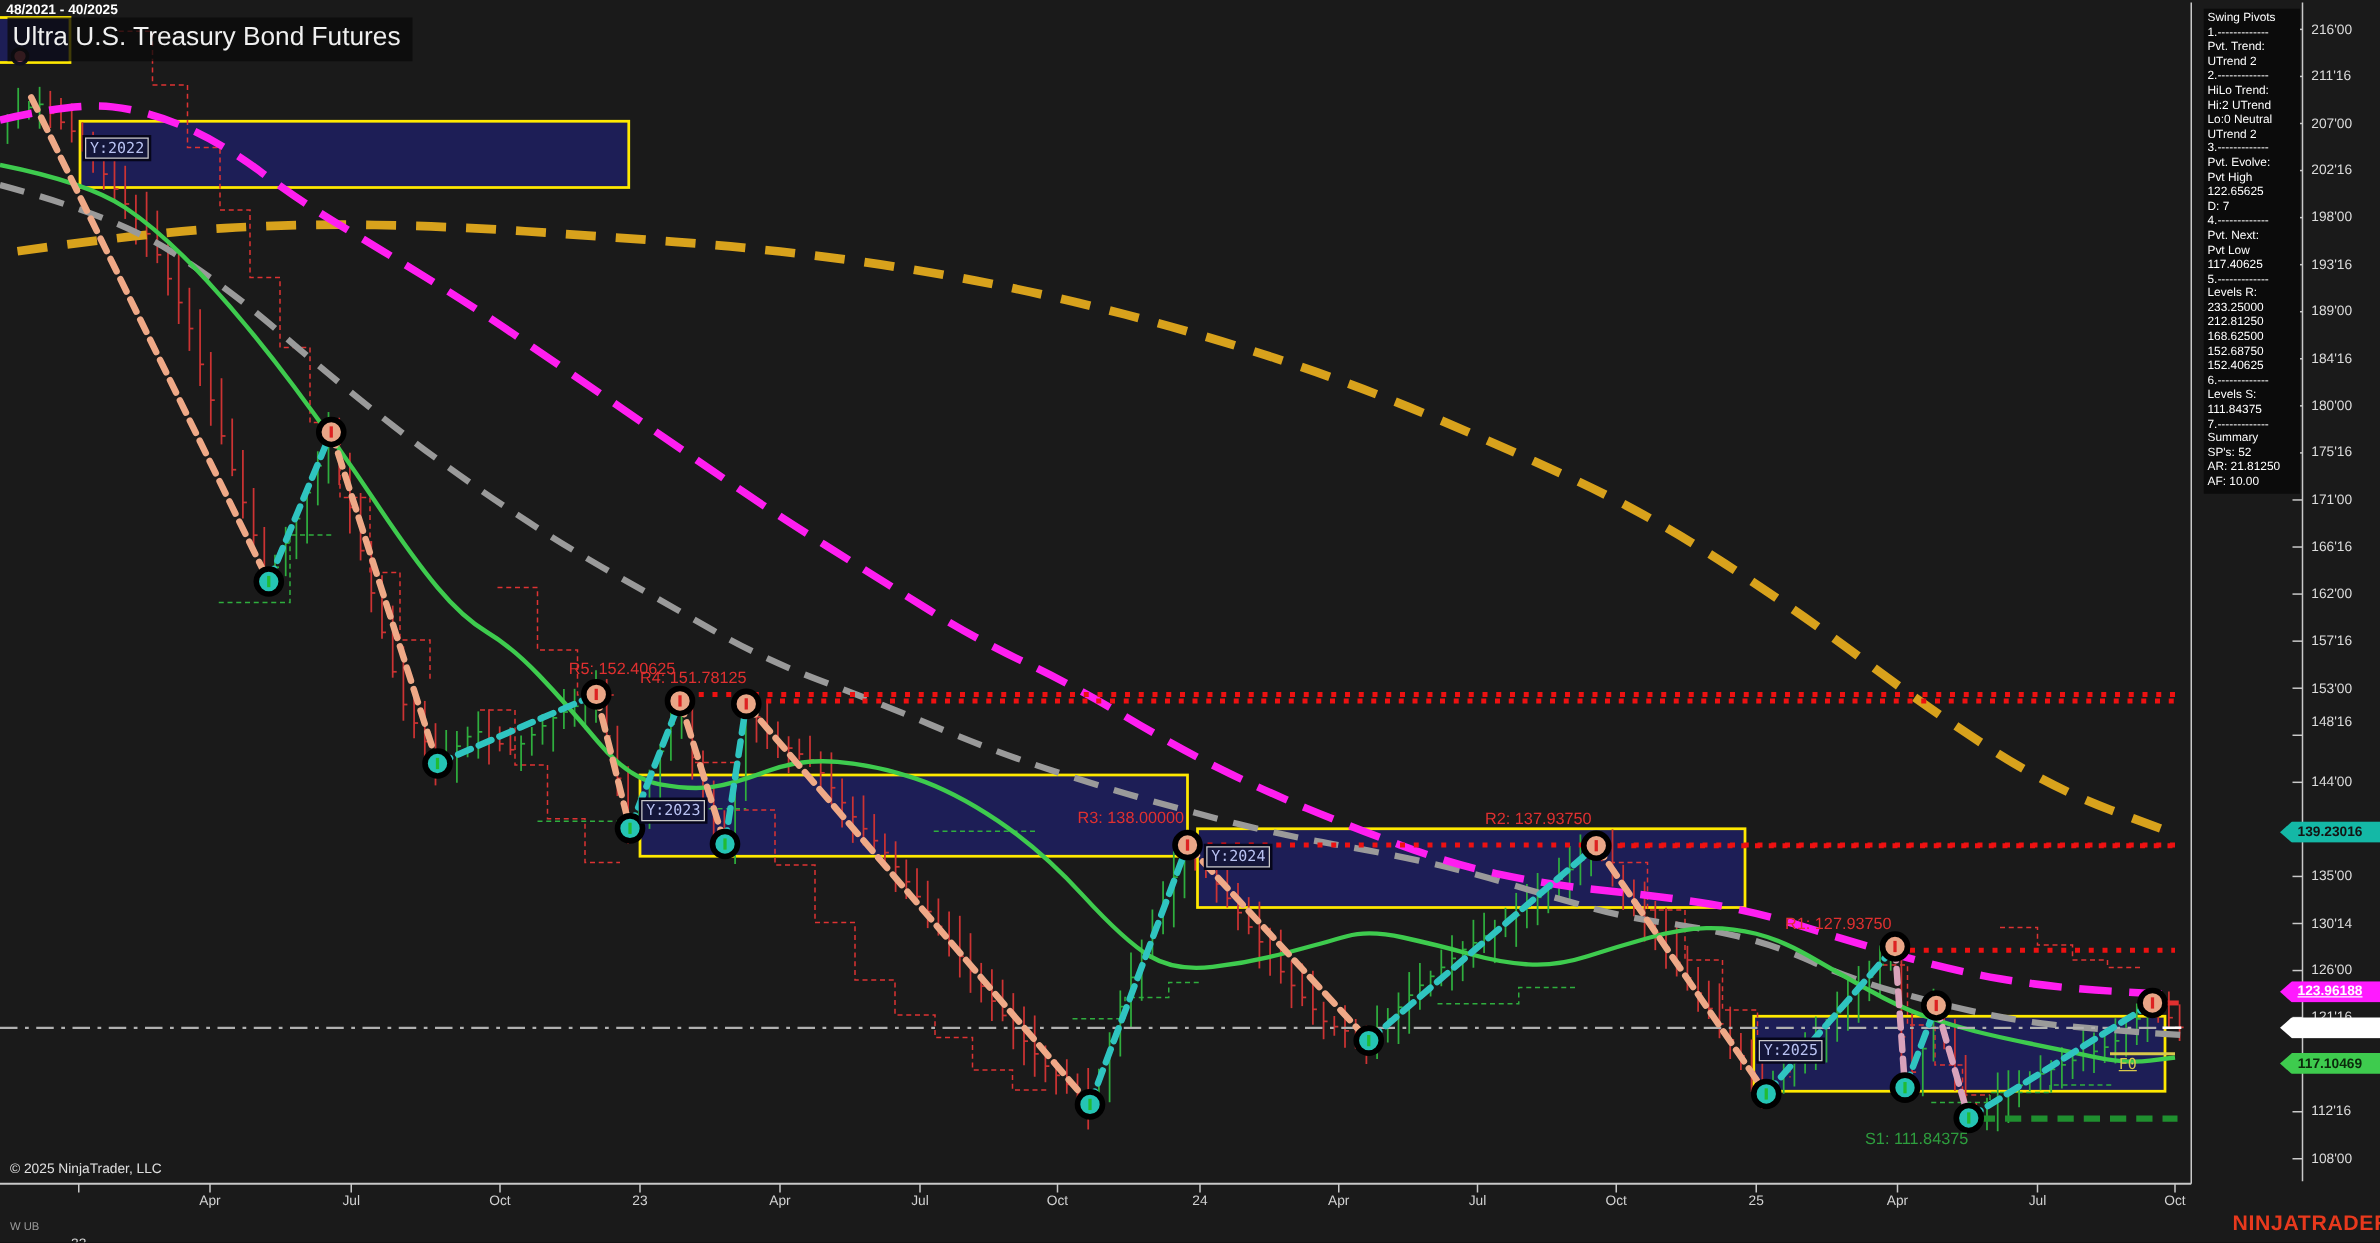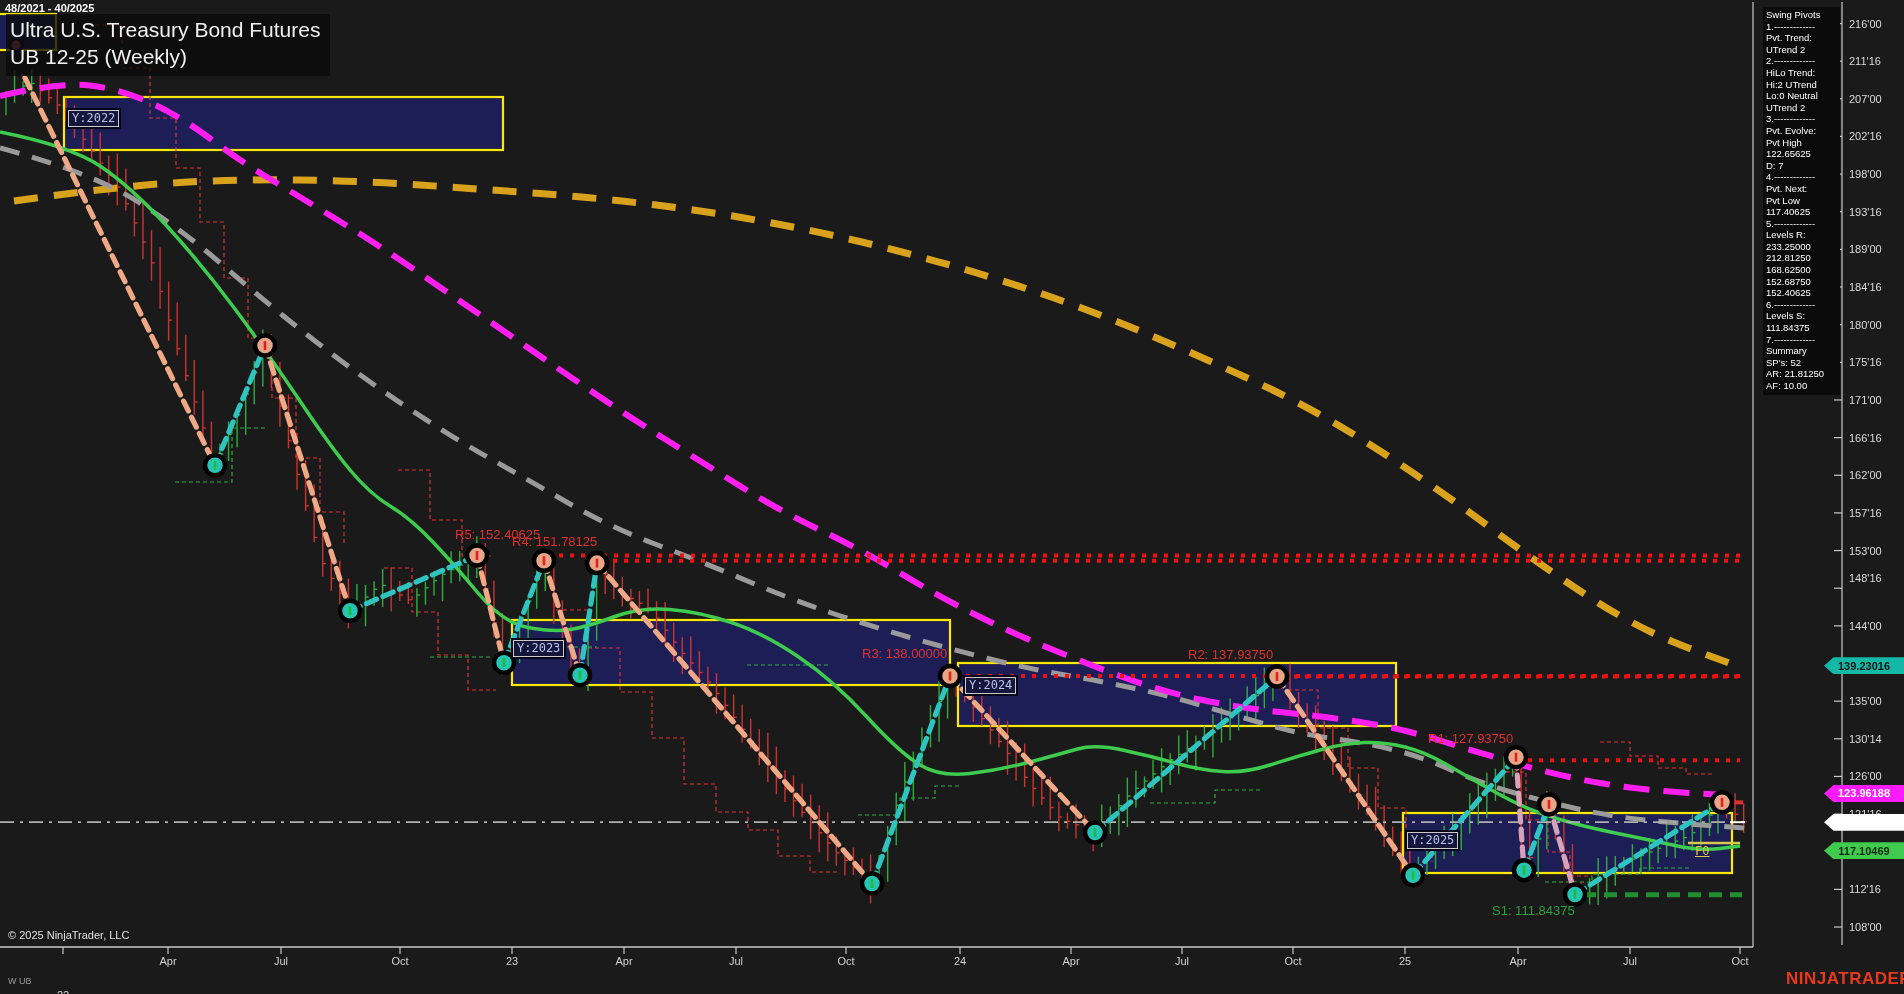--- a/index.html
+++ b/index.html
@@ -574,21 +574,20 @@
       <line x1="1405" y1="947" x2="1405" y2="954" stroke="#c9c9c9" stroke-width="1.2"></line>
       <line x1="1518" y1="947" x2="1518" y2="954" stroke="#c9c9c9" stroke-width="1.2"></line>
       <line x1="1630" y1="947" x2="1630" y2="954" stroke="#c9c9c9" stroke-width="1.2"></line>
       <line x1="1740" y1="947" x2="1740" y2="954" stroke="#c9c9c9" stroke-width="1.2"></line>
     </svg>
 
   <div class="abs" id="date-range">48/2021 - 40/2025</div>
 
   <div class="abs" id="title-block">
     <div>Ultra U.S. Treasury Bond Futures</div>
-    <div>UB 12-25 (Weekly)</div>
   </div>
 
   <div class="abs" id="pivot-panel">
       <div>Swing Pivots</div>
       <div>1.-------------</div>
       <div>Pvt. Trend:</div>
       <div>UTrend 2</div>
       <div>2.-------------</div>
       <div>HiLo Trend:</div>
       <div>Hi:2 UTrend</div>
@@ -669,18 +668,18 @@
     <div class="abs level-label" style="left:862px;top:646px;color:#e03030;">R3: 138.00000</div>
     <div class="abs level-label" style="left:1188px;top:647px;color:#e03030;">R2: 137.93750</div>
     <div class="abs level-label" style="left:1428px;top:731px;color:#e03030;">R1: 127.93750</div>
     <div class="abs level-label" style="left:1492px;top:903px;color:#2e9e3e;">S1: 111.84375</div>
     <div class="abs year-badge" style="left:68px;top:110px;">Y:2022</div>
     <div class="abs year-badge" style="left:513px;top:640px;">Y:2023</div>
     <div class="abs year-badge" style="left:965px;top:677px;">Y:2024</div>
     <div class="abs year-badge" style="left:1407px;top:832px;">Y:2025</div>
     <div class="abs " style="left:1695px;top:844px;text-decoration:underline;" id="f0-label">F0</div>
     <div class="abs pmarker" style="top:657.2564814399999px;background:#14b8a6;color:#141414;">139.23016</div>
-    <div class="abs pmarker" style="top:784.99091192px;background:#ff1aff;color:#ffffff;">123.96188</div>
+    <div class="abs pmarker" style="top:784.99091192px;background:#ff1aff;color:#ffffff;text-decoration:underline;">123.96188</div>
     <div class="abs pmarker" style="top:813.70202px;background:#ffffff;color:#ffffff;">
       <div class="pmarker-inner" style="background: rgb(7, 7, 7);">120'17</div>
     </div>
     <div class="abs pmarker" style="top:842.3581634599999px;background:#3ecb4e;color:#0b2a0b;">117.10469</div>
   </div>
 
 </body></html>

